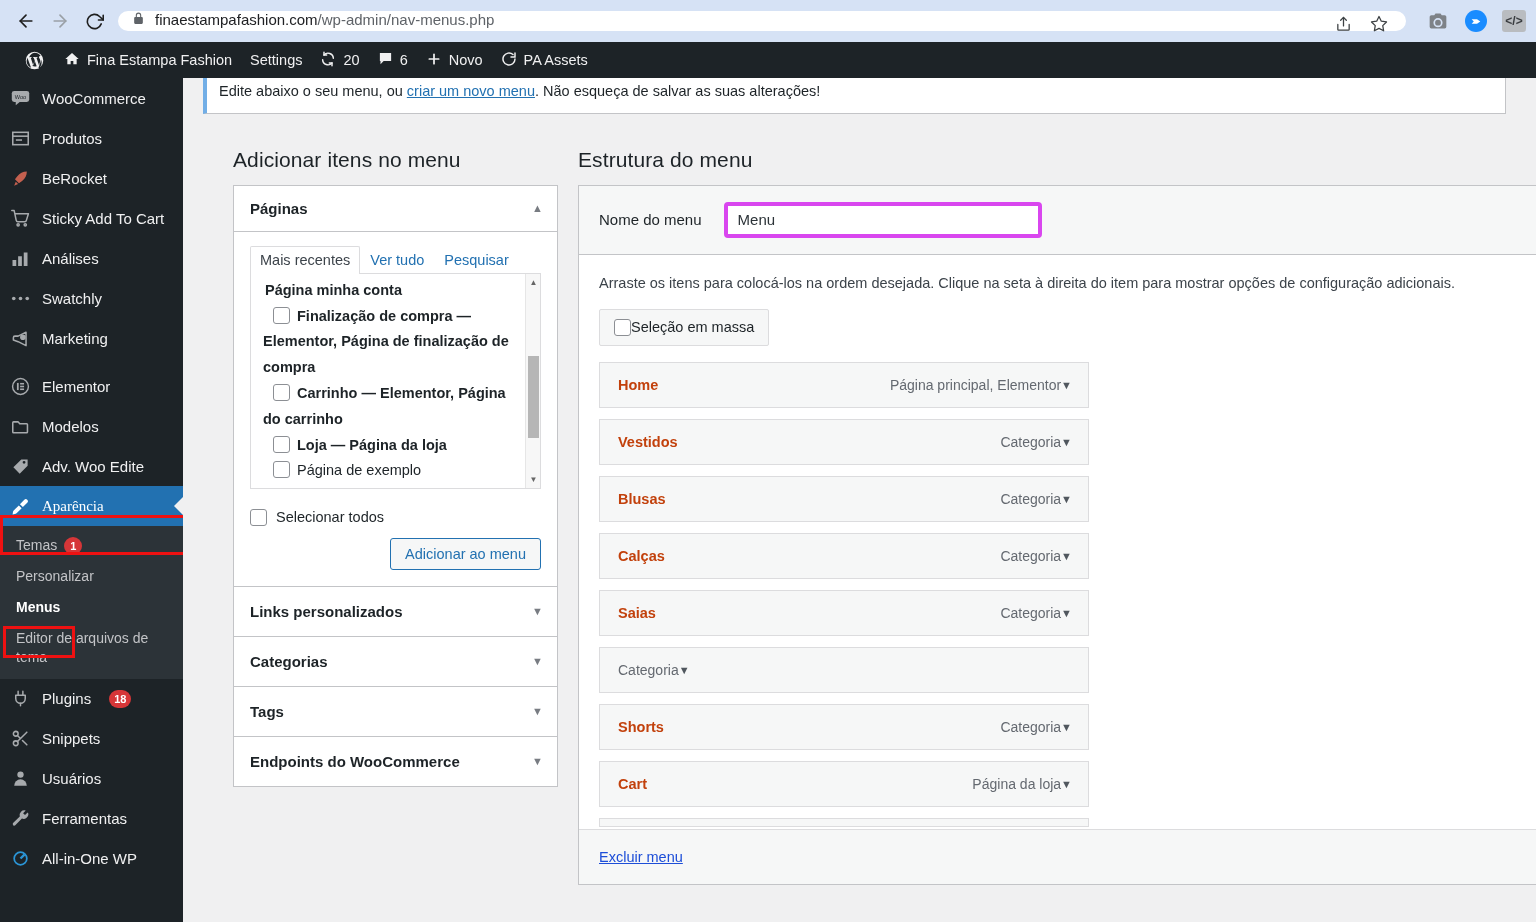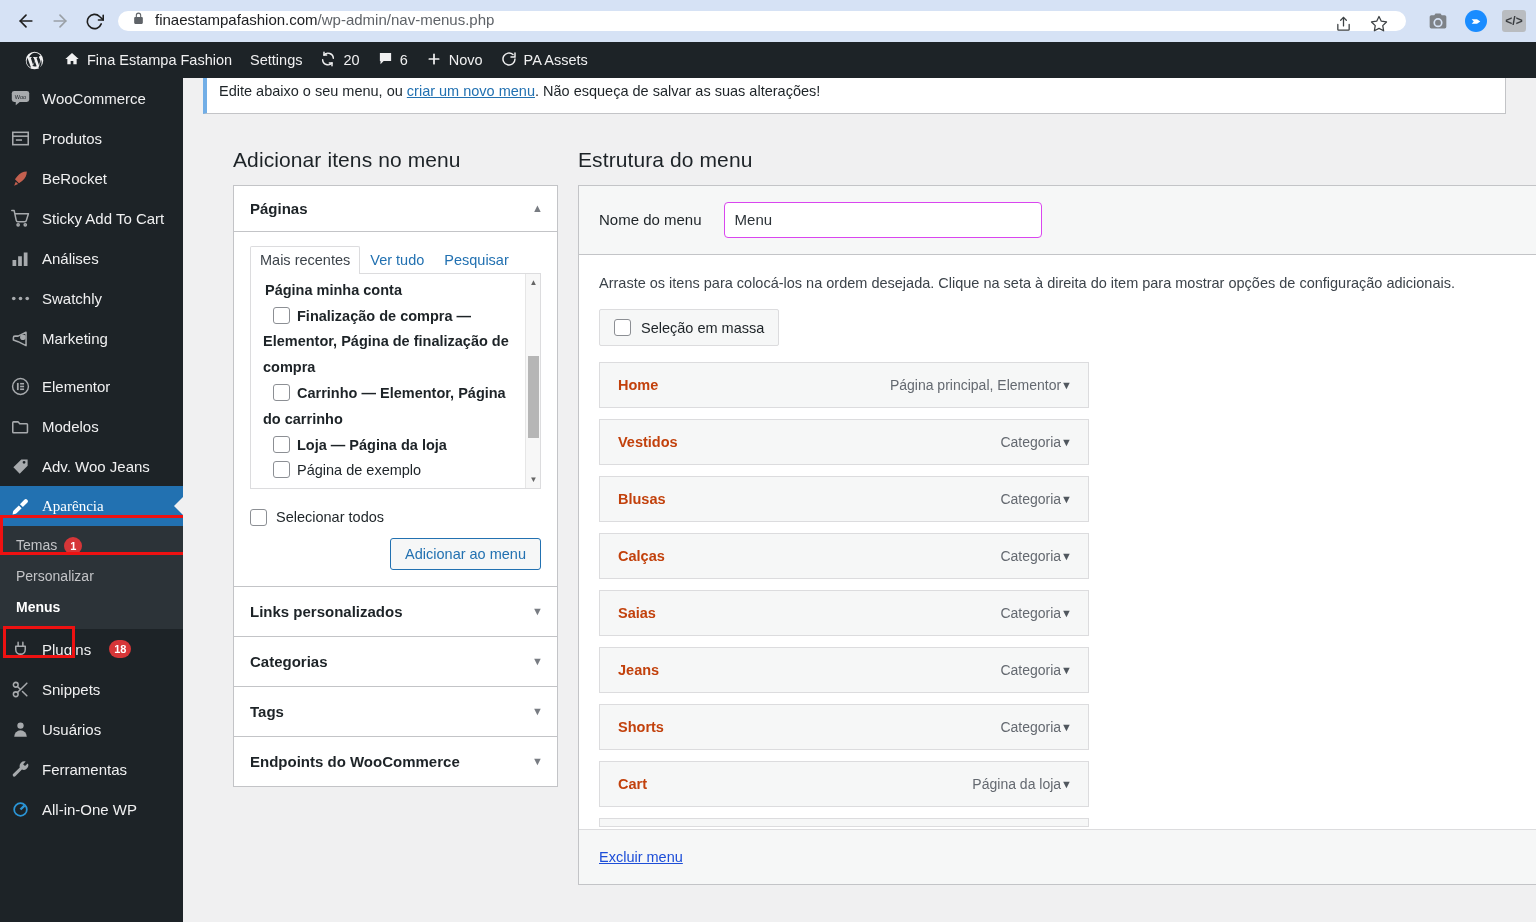--- a/index.html
+++ b/index.html
@@ -322,33 +322,33 @@
     display: flex; align-items: center;
     gap: 22px;
     padding: 16px 20px;
     background: #f6f7f7;
     border-bottom: 1px solid #c3c4c7;
   }
   .menu-name-label { font-size: 15px; color: #1d2327; }
   .text-input {
     width: 318px;
     height: 36px;
-    border: 1px solid #d946ef;
+    border: 4px solid #d946ef;
     border-radius: 4px;
     padding: 0 10px;
     font-size: 15px;
     color: #2c3338;
     font-family: inherit;
     background: #fff;
   }
   .struct-body { padding: 18px 20px 0 20px; }
   .drag-hint { font-size: 14.5px; color: #3c434a; line-height: 1.5; }
 
   .bulk-box {
-    display: inline-flex; align-items: flex-end; gap: 10px;
+    display: inline-flex; align-items: center; 
     background: #f6f7f7;
     border: 1px solid #dcdcde;
     padding: 9px 14px;
     margin-top: 14px;
     font-size: 14.5px;
     color: #1d2327;
     border-radius: 2px;
   }
 
   .menu-items-list { margin-top: 16px; padding-bottom: 2px; }
@@ -598,41 +598,44 @@
       </span>
       <span>Modelos</span>
     </div>
 
     <div class="menu-item">
       <span class="mi-icon">
         <svg width="19" height="19" viewBox="0 0 24 24" fill="#a7aaad">
             <path d="M21 3h-8L3 13l8 8 10-10V3zm-4.5 5.5a1.8 1.8 0 1 1 0-3.6 1.8 1.8 0 0 1 0 3.6z"></path>
           </svg>
       </span>
-      <span>Adv. Woo Jeans</span>
+      <span>Adv. Woo Edite</span>
     </div>
 
     <div class="menu-item current">
       <span class="mi-icon">
         <svg width="19" height="19" viewBox="0 0 24 24" fill="#ffffff">
             <path d="M20.5 3.5a2.6 2.6 0 0 0-3.7 0l-5.5 5.5 3.7 3.7 5.5-5.5a2.6 2.6 0 0 0 0-3.7zM9.9 10.6L3.4 17a3 3 0 0 0-.9 2.1L2 22l2.9-.5A3 3 0 0 0 7 20.6l6.5-6.5-3.6-3.5z"></path>
           </svg>
       </span>
       <span>Aparência</span>
     </div>
 
     <div class="submenu">
       <a>
         <span>Temas</span><span class="badge">1</span>
       </a>
       <a>
         <span>Personalizar</span>
       </a>
       <a class="sub-current">
         <span>Menus</span>
+      </a>
+      <a style="max-width:160px">
+        <span>Editor de arquivos de tema</span>
       </a>
     </div>
 
     <div class="menu-item">
       <span class="mi-icon">
         <svg width="19" height="19" viewBox="0 0 24 24" fill="none" stroke="#a7aaad" stroke-width="1.9" stroke-linecap="round" stroke-linejoin="round">
             <path d="M9 3v5M15 3v5"></path>
             <path d="M6 8h12v4a6 6 0 0 1-6 6 6 6 0 0 1-6-6V8z"></path>
             <path d="M12 18v3"></path>
           </svg>
@@ -804,21 +807,20 @@
                 <span class="mrow-title">Calças</span>
                 <span class="mrow-type">Categoria</span>
                 <span class="mrow-caret">▼</span>
               </div>
               <div class="mrow">
                 <span class="mrow-title">Saias</span>
                 <span class="mrow-type">Categoria</span>
                 <span class="mrow-caret">▼</span>
               </div>
               <div class="mrow">
-                <span class="mrow-title">Jeans</span>
                 <span class="mrow-type">Categoria</span>
                 <span class="mrow-caret">▼</span>
               </div>
               <div class="mrow">
                 <span class="mrow-title">Shorts</span>
                 <span class="mrow-type">Categoria</span>
                 <span class="mrow-caret">▼</span>
               </div>
               <div class="mrow">
                 <span class="mrow-title">Cart</span>

